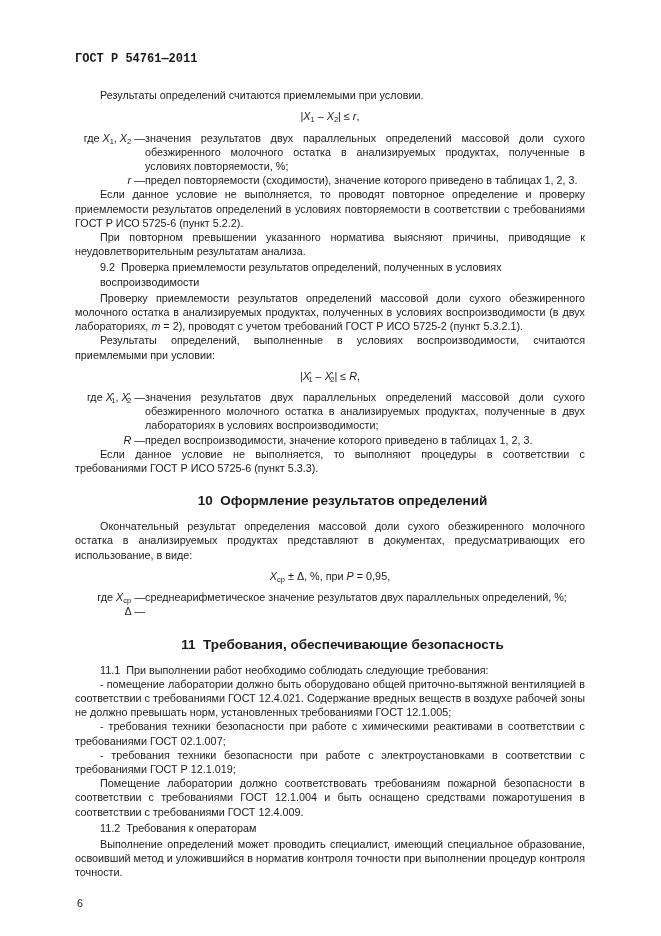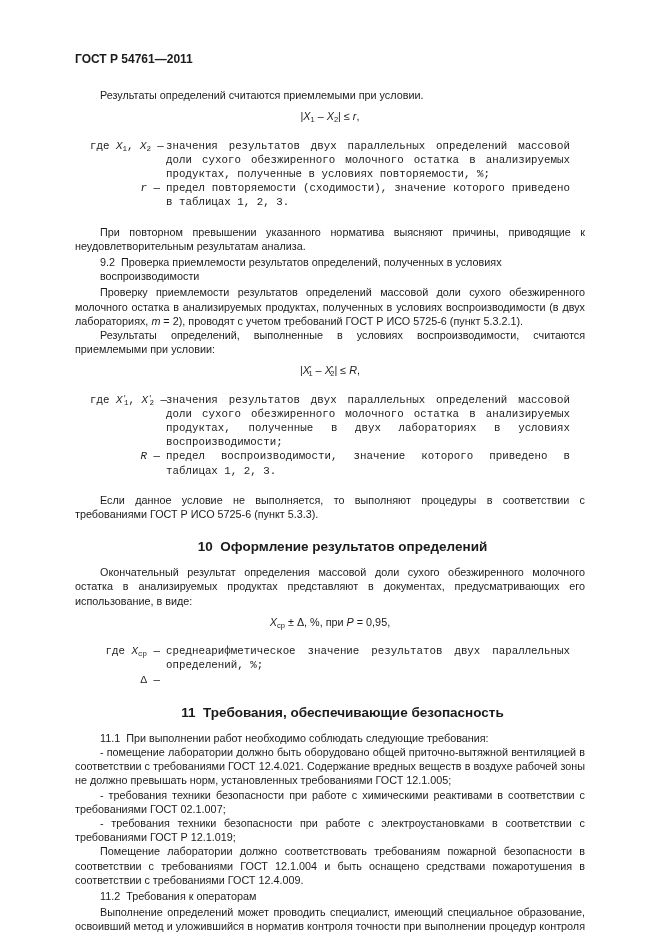--- a/index.html
+++ b/index.html
@@ -17,20 +17,21 @@
   }
   .page {
     padding: 52px 76px 0 75px;
     font-size: 10.8px;
     line-height: 14.2px;
   }
   .running-header {
     font-weight: bold;
     font-size: 12px;
     margin: 0 0 22px 0;
+    font-family: Liberation Mono, monospace;
   }
   .para {
     margin: 0;
     text-indent: 25px;
     text-align: justify;
   }
   .formula {
     text-align: center;
     margin: 7px 0;
   }
@@ -42,23 +43,22 @@
   }
   .rich sup {
     font-size: 7.5px;
     vertical-align: 3px;
     line-height: 0;
   }
   .rich sup + sub { margin-left: -3px; }
   .dl {
     display: grid;
     grid-template-columns: 70px 1fr;
-    column-gap: 6px;
-    margin: 15px;
-    font-family: Liberation Mono, monospace;
+    column-gap: 0;
+    margin: 0;
   }
   .dl-term {
     text-align: right;
     white-space: nowrap;
   }
   .dl-def {
     text-align: justify;
   }
   .sub-heading {
     font-weight: normal;
@@ -91,25 +91,26 @@
 
   <div class="formula rich"><span>|</span><span class="it">X</span><sub>1</sub><span> – </span><span class="it">X</span><sub>2</sub><span>| ≤ </span><span class="it">r</span><span>,</span></div>
 
   <div class="dl">
     <div class="dl-term rich"><span>где </span><span class="it">X</span><sub>1</sub><span>, </span><span class="it">X</span><sub>2</sub><span> —</span></div>
     <div class="dl-def">значения результатов двух параллельных определений массовой доли сухого обезжиренного молочного остатка в анализируемых продуктах, полученные в условиях повторяемости, %;</div>
     <div class="dl-term rich"><span class="it">r</span><span> —</span></div>
     <div class="dl-def">предел повторяемости (сходимости), значение которого приведено в таблицах 1, 2, 3.</div>
   </div>
 
+  <p class="para">Если данное условие не выполняется, то проводят повторное определение и проверку приемлемости результатов определений в условиях повторяемости в соответствии с требованиями ГОСТ Р ИСО 5725-6 (пункт 5.2.2).</p>
   <p class="para">При повторном превышении указанного норматива выясняют причины, приводящие к неудовлетворительным результатам анализа.</p>
 
   <div class="sub-heading">9.2&nbsp;&nbsp;Проверка приемлемости результатов определений, полученных в условиях воспроизводимости</div>
 
-  <p class="para rich"><span>Проверку приемлемости результатов определений массовой доли сухого обезжиренного молочного остатка в анализируемых продуктах, полученных в условиях воспроизводимости (в двух лабораториях, </span><span class="it">m</span><span> = 2), проводят с учетом требований ГОСТ Р ИСО 5725-6 (пункт 5.3.2.1).</span></p>
+  <p class="para rich"><span>Проверку приемлемости результатов определений массовой доли сухого обезжиренного молочного остатка в анализируемых продуктах, полученных в условиях воспроизводимости (в двух лабораториях, </span><span class="it">m</span><span> = 2), проводят с учетом требований ГОСТ Р ИСО 5725-2 (пункт 5.3.2.1).</span></p>
   <p class="para">Результаты определений, выполненные в условиях воспроизводимости, считаются приемлемыми при условии:</p>
 
   <div class="formula rich"><span>|</span><span class="it">X</span><sup>′</sup><sub>1</sub><span> – </span><span class="it">X</span><sup>′</sup><sub>2</sub><span>| ≤ </span><span class="it">R</span><span>,</span></div>
 
   <div class="dl">
     <div class="dl-term rich"><span>где </span><span class="it">X</span><sup>′</sup><sub>1</sub><span>, </span><span class="it">X</span><sup>′</sup><sub>2</sub><span> —</span></div>
     <div class="dl-def">значения результатов двух параллельных определений массовой доли сухого обезжиренного молочного остатка в анализируемых продуктах, полученные в двух лабораториях в условиях воспроизводимости;</div>
     <div class="dl-term rich"><span class="it">R</span><span> —</span></div>
     <div class="dl-def">предел воспроизводимости, значение которого приведено в таблицах 1, 2, 3.</div>
   </div>

